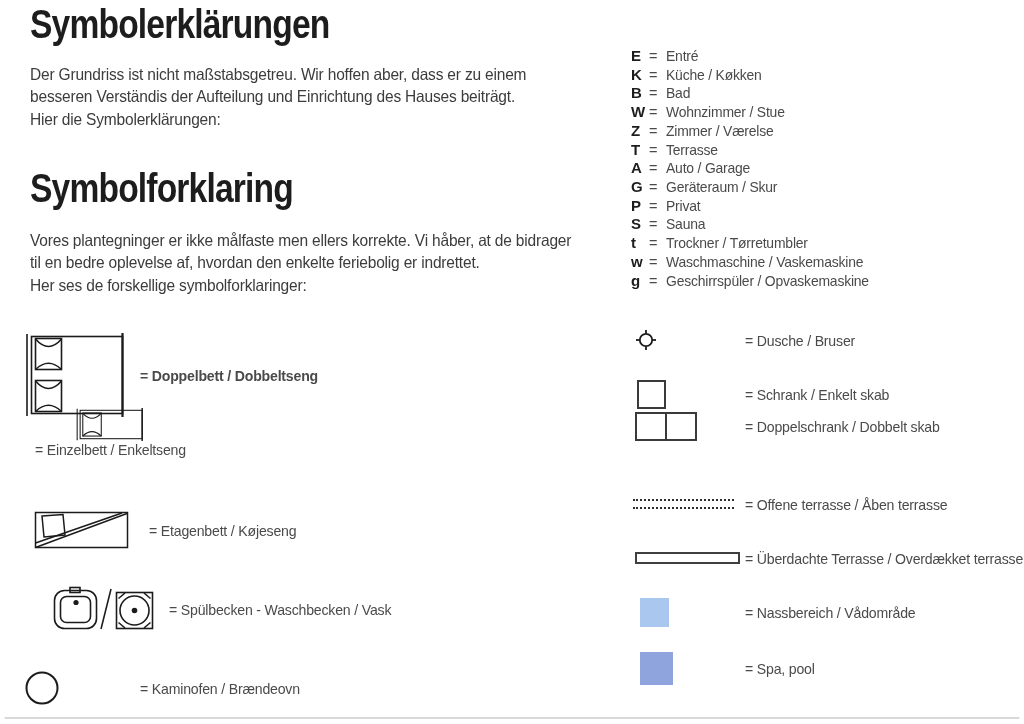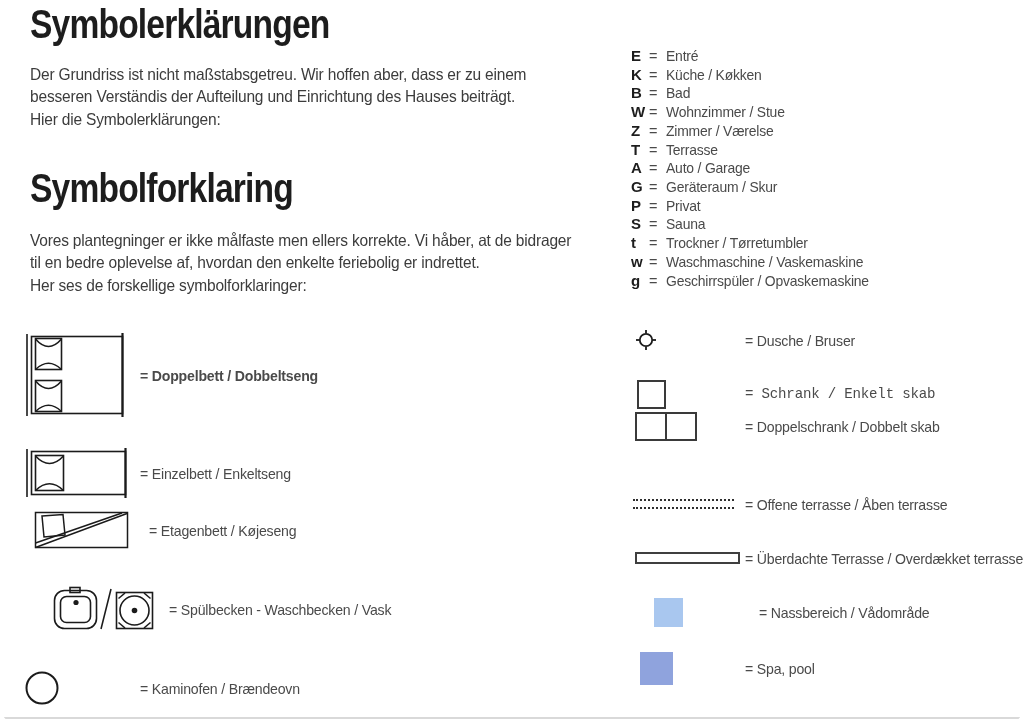--- a/index.html
+++ b/index.html
@@ -129,21 +129,21 @@
         <path d="M10.5,6 Q23.5,21 36.5,6"></path>
         <path d="M10.5,36.5 Q23.5,24 36.5,36.5"></path>
         <rect x="10.5" y="47.5" width="26" height="31"></rect>
         <path d="M10.5,48 Q23.5,63 36.5,48"></path>
         <path d="M10.5,78.5 Q23.5,66 36.5,78.5"></path>
       </g>
     </svg>
     <span class="legend-label" style="margin-left:13px;">= Doppelbett / Dobbeltseng</span>
   </div>
 
-  <div class="legend-row" style="left:25px;top:448px;height:50px;">
+  <div class="legend-row" style="left:25px;top:408px;height:50px;flex-direction:column;">
     <svg width="105" height="50" viewBox="0 0 105 50">
       <g class="icon-stroke" stroke-width="1.6">
         <line x1="2" y1="1" x2="2" y2="49"></line>
         <rect x="6.5" y="3.5" width="94" height="43"></rect>
         <line x1="100.5" y1="0" x2="100.5" y2="50" stroke-width="2.2"></line>
         <rect x="10.5" y="7.5" width="28" height="35"></rect>
         <path d="M10.5,8 Q24.5,23 38.5,8"></path>
         <path d="M10.5,42.5 Q24.5,29 38.5,42.5"></path>
       </g>
     </svg>
@@ -203,21 +203,21 @@
         <circle cx="11" cy="11" r="6.2"></circle>
         <line x1="11" y1="1" x2="11" y2="4.2"></line>
         <line x1="11" y1="17.8" x2="11" y2="21"></line>
         <line x1="1" y1="11" x2="4.2" y2="11"></line>
         <line x1="17.8" y1="11" x2="21" y2="11"></line>
       </g>
     </svg>
     <span class="legend-label" style="margin-left:88px;">= Dusche / Bruser</span>
   </div>
 
-  <div class="legend-row" style="left:633px;top:380px;height:29px;font-family:Liberation Mono, monospace;">
+  <div class="legend-row" style="left:633px;top:380px;height:29px;">
     <div class="sq" style="width:29px;height:29px;margin-left:4px;"></div>
     <span class="legend-label" style="margin-left:79px;">= Schrank / Enkelt skab</span>
   </div>
 
   <div class="legend-row" style="left:633px;top:412px;height:29px;">
     <div class="dbl-cab" style="margin-left:2px;">
       <div class="sq" style="width:32px;height:29px;"></div>
       <div class="sq" style="width:32px;height:29px;margin-left:-2px;"></div>
     </div>
     <span class="legend-label" style="margin-left:48px;">= Doppelschrank / Dobbelt skab</span>
@@ -226,21 +226,21 @@
   <div class="legend-row" style="left:633px;top:496px;height:16px;">
     <div class="dot-line"></div>
     <span class="legend-label" style="margin-left:11px;">= Offene terrasse / Åben terrasse</span>
   </div>
 
   <div class="legend-row" style="left:633px;top:551px;height:14px;">
     <div class="cov-terr" style="margin-left:2px;"></div>
     <span class="legend-label" style="margin-left:5px;">= Überdachte Terrasse / Overdækket terrasse</span>
   </div>
 
-  <div class="legend-row" style="left:647px;top:598px;height:29px;">
+  <div class="legend-row" style="left:633px;top:598px;height:29px;">
     <div class="swatch" style="margin-left: 7px; width: 29px; height: 29px; background: rgb(169, 199, 239);"></div>
     <span class="legend-label" style="margin-left:76px;">= Nassbereich / Vådområde</span>
   </div>
 
   <div class="legend-row" style="left:633px;top:652px;height:33px;">
     <div class="swatch" style="margin-left: 7px; width: 33px; height: 33px; background: rgb(143, 163, 221);"></div>
     <span class="legend-label" style="margin-left:72px;">= Spa, pool</span>
   </div>
 
   <div class="divider" style="border-top-color: rgb(217, 217, 217);"></div>

